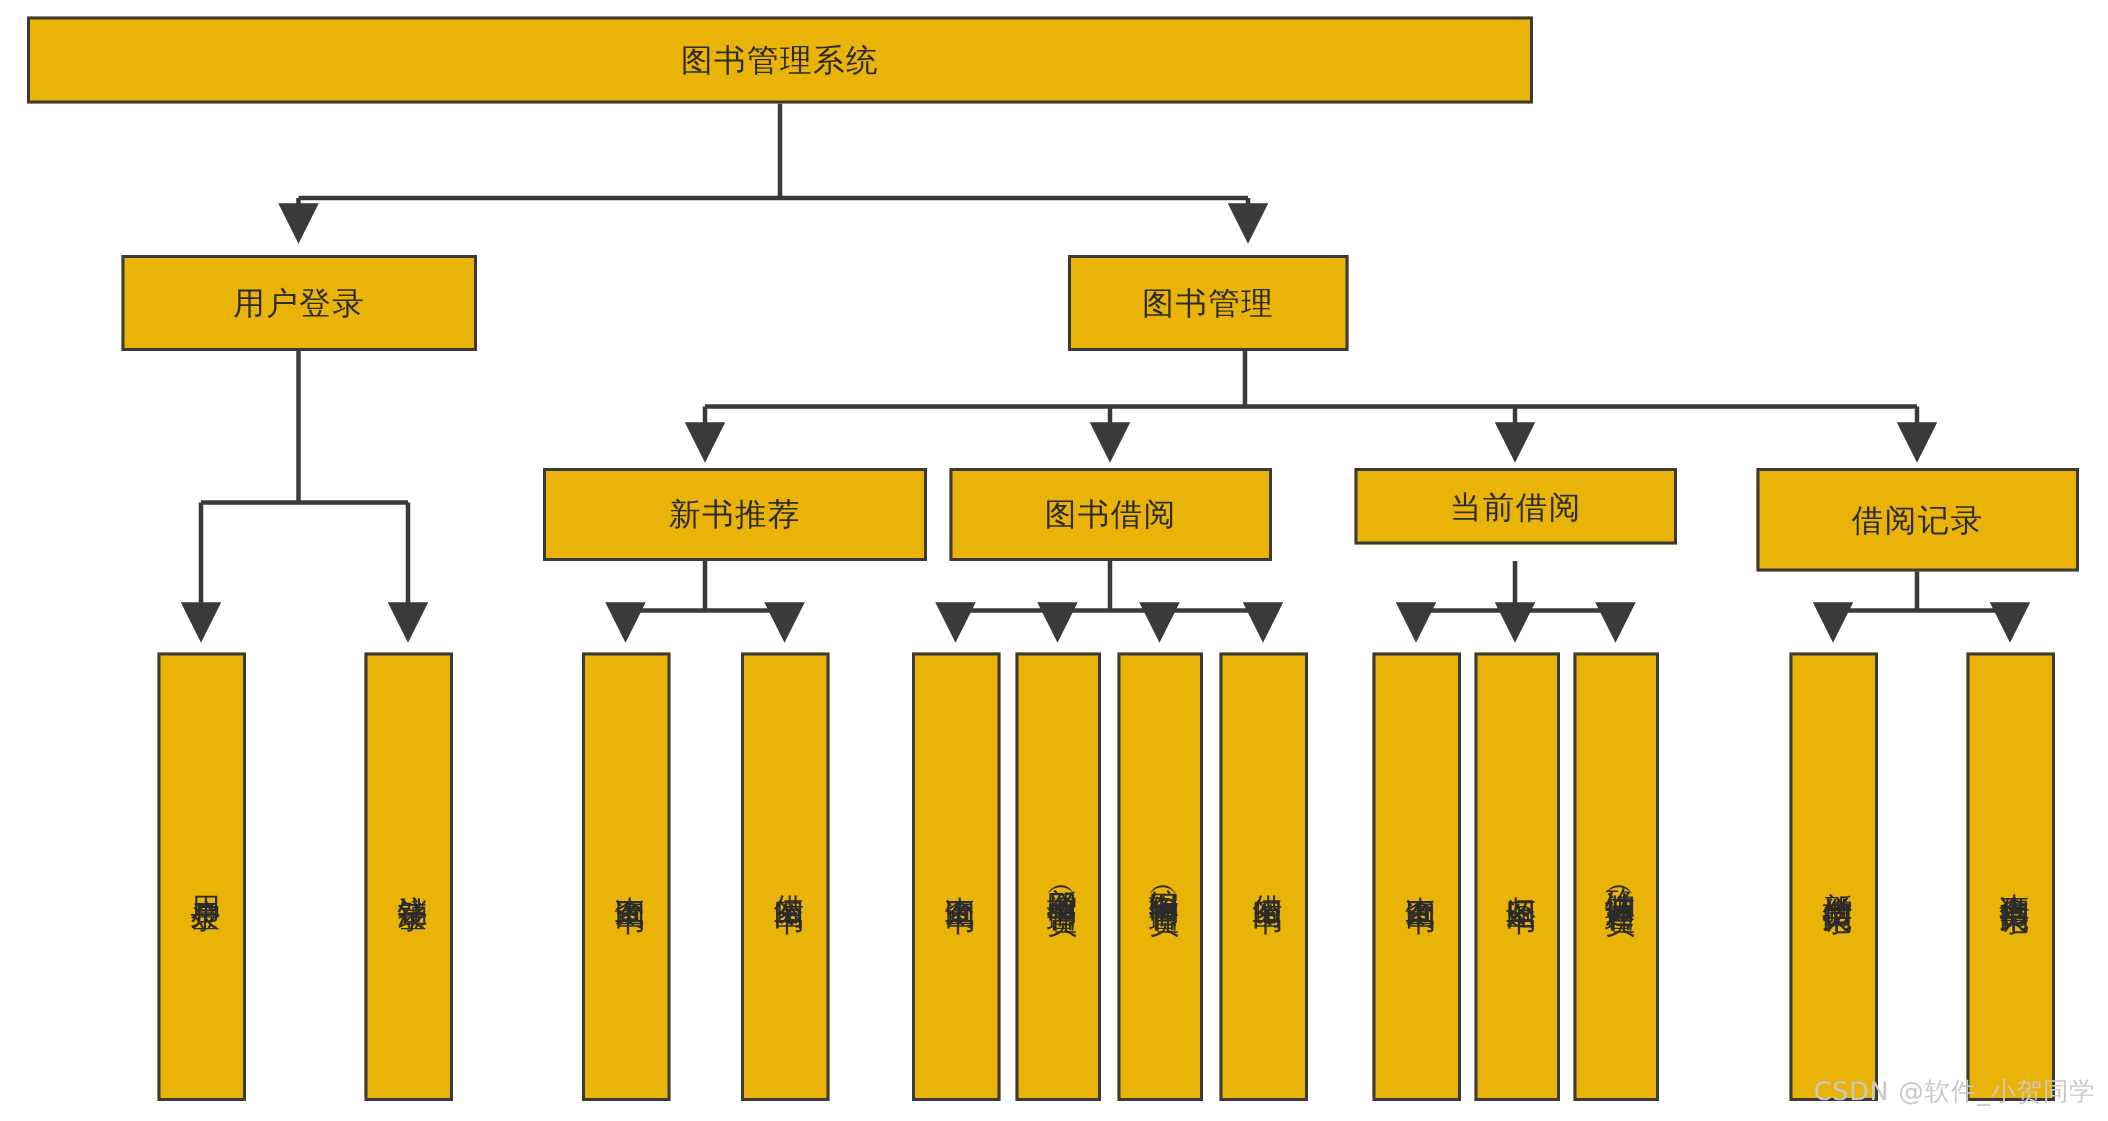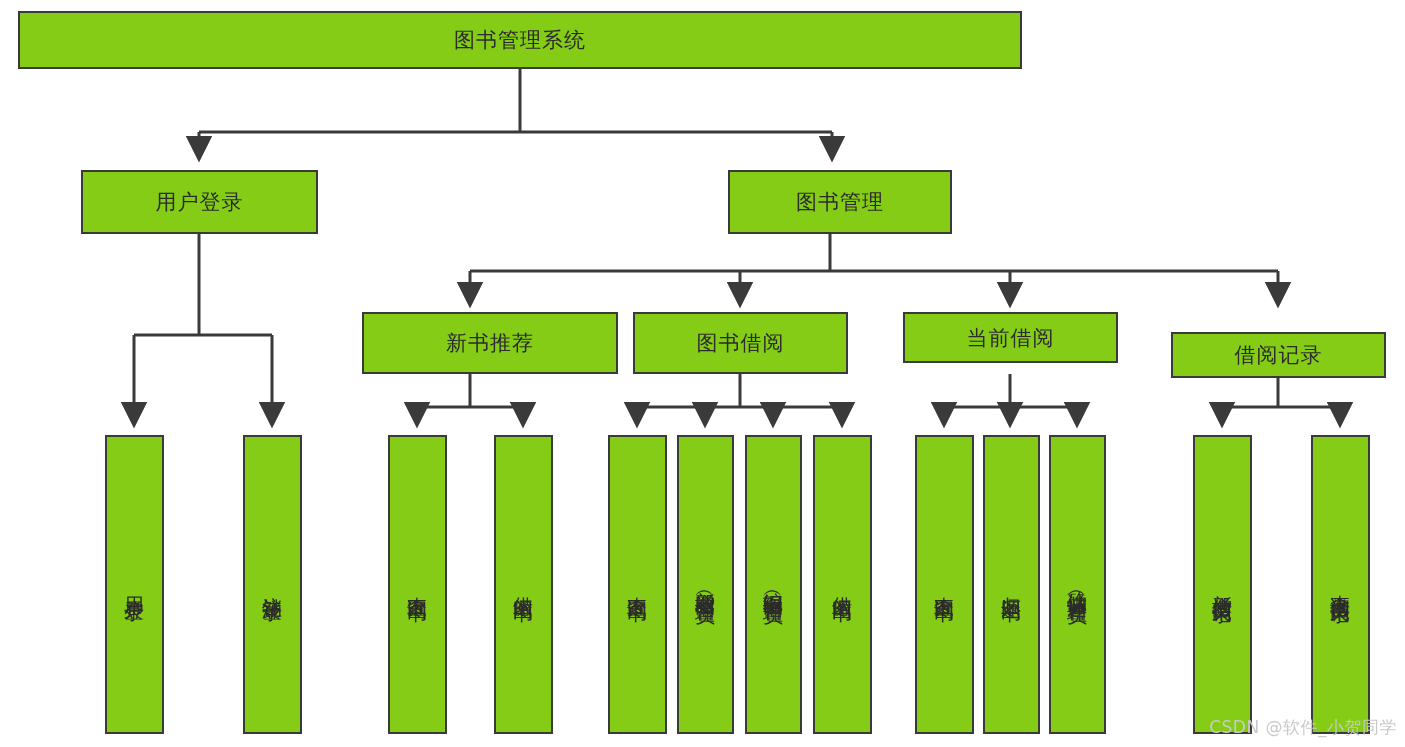--- a/index.html
+++ b/index.html
@@ -14,26 +14,27 @@
     position: relative;
     width: 1405px;
     height: 747px;
     background: #ffffff;
     overflow: hidden;
   }
   .node {
     position: absolute;
     box-sizing: border-box;
     border: 2px solid #3a3a3a;
-    background: #84cc16;
+    background: #eab308;
     display: flex;
     align-items: center;
     justify-content: center;
     color: #2b2b2b;
     z-index: 2;
+    font-family: Liberation Mono, monospace;
   }
   .node.horizontal {
     writing-mode: horizontal-tb;
     font-size: 21px;
     letter-spacing: 1px;
   }
   .node.vertical {
     writing-mode: vertical-rl;
     text-orientation: upright;
     font-size: 20px;
@@ -125,34 +126,34 @@
     </g>
   </svg>
 
   <div class="node horizontal" style="left:18px; top:11px; width:1004px; height:58px;">
     <span class="nlabel">图书管理系统</span>
   </div>
 
   <div class="node horizontal" style="left:81px; top:170px; width:237px; height:64px;">
     <span class="nlabel">用户登录</span>
   </div>
-  <div class="node horizontal" style="left:728px; top:170px; width:224px; height:64px;">
+  <div class="node horizontal" style="left:712px; top:170px; width:187px; height:64px;">
     <span class="nlabel">图书管理</span>
   </div>
 
   <div class="node horizontal" style="left:362px; top:312px; width:256px; height:62px;">
     <span class="nlabel">新书推荐</span>
   </div>
   <div class="node horizontal" style="left:633px; top:312px; width:215px; height:62px;">
     <span class="nlabel">图书借阅</span>
   </div>
   <div class="node horizontal" style="left:903px; top:312px; width:215px; height:51px;">
     <span class="nlabel">当前借阅</span>
   </div>
-  <div class="node horizontal" style="left:1171px; top:312px; width:215px; height:46px;margin-top:20px;">
+  <div class="node horizontal" style="left:1171px; top:312px; width:215px; height:69px;">
     <span class="nlabel">借阅记录</span>
   </div>
 
   <div class="node vertical" style="left:105px; top:435px; width:59px; height:299px;">
     <span class="nlabel">用户登录</span>
   </div>
   <div class="node vertical" style="left:243px; top:435px; width:59px; height:299px;">
     <span class="nlabel">注销登录</span>
   </div>
 

